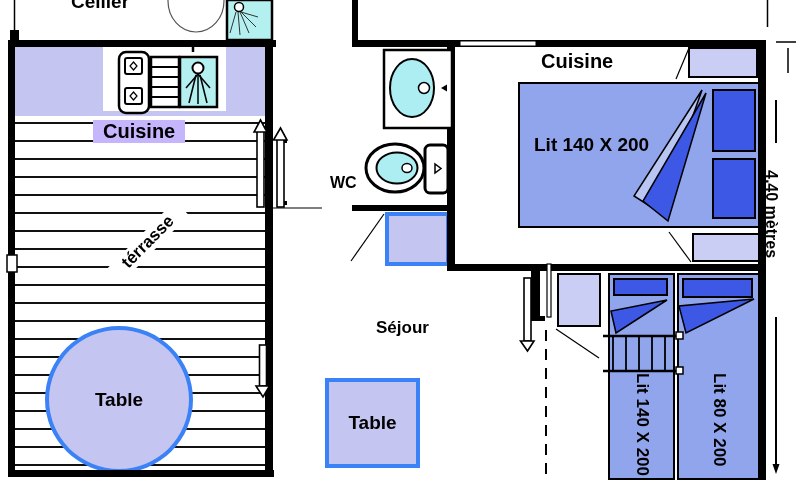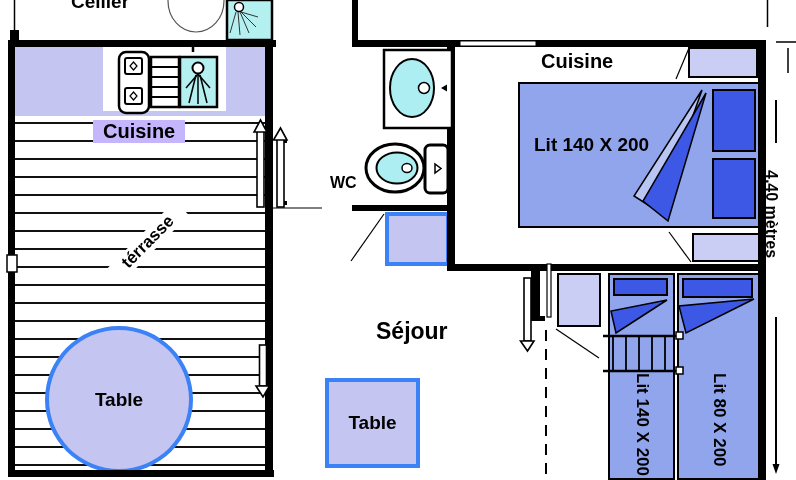--- a/index.html
+++ b/index.html
@@ -28,21 +28,21 @@
   .chambre-bed{left:518px;top:82px;width:245px;height:146px;}
   .bedA{left:608px;top:273px;width:67px;height:207px;}
   .bedB{left:677px;top:273px;width:83px;height:207px;}
   
   .lbl{position:absolute;white-space:nowrap;}
   .lbl-cellier{left:40px;top:-9px;width:120px;text-align:center;font-size:19px;}
   .lbl-cuisine{left:93px;top:120px;font-size:20px;background:#c4b5fd;padding:0 10px;}
   .lbl-terrasse{left:100px;top:232px;width:96px;text-align:center;font-size:17px;
     background:#fff;transform:rotate(-45deg);}
   .lbl-wc{left:330px;top:174px;font-size:16px;}
-  .lbl-sejour{left:376px;top:318px;font-size:23px;}
+  .lbl-sejour{left:376px;top:318px;font-size:17px;}
   .lbl-chambre{left:541px;top:50px;font-size:20px;}
   .lbl-chambre-bed{position:absolute;left:14px;top:50px;font-size:19px;white-space:nowrap;}
   .lbl-vert{position:absolute;left:50%;transform:translateX(-50%);top:98px;
     writing-mode:vertical-rl;font-size:17px;white-space:nowrap;}
   .lbl-dim{left:762px;top:170px;writing-mode:vertical-rl;font-size:16px;}
   svg.overlay{position:absolute;left:0;top:0;}
 </style>
 </head>
 <body>
 

